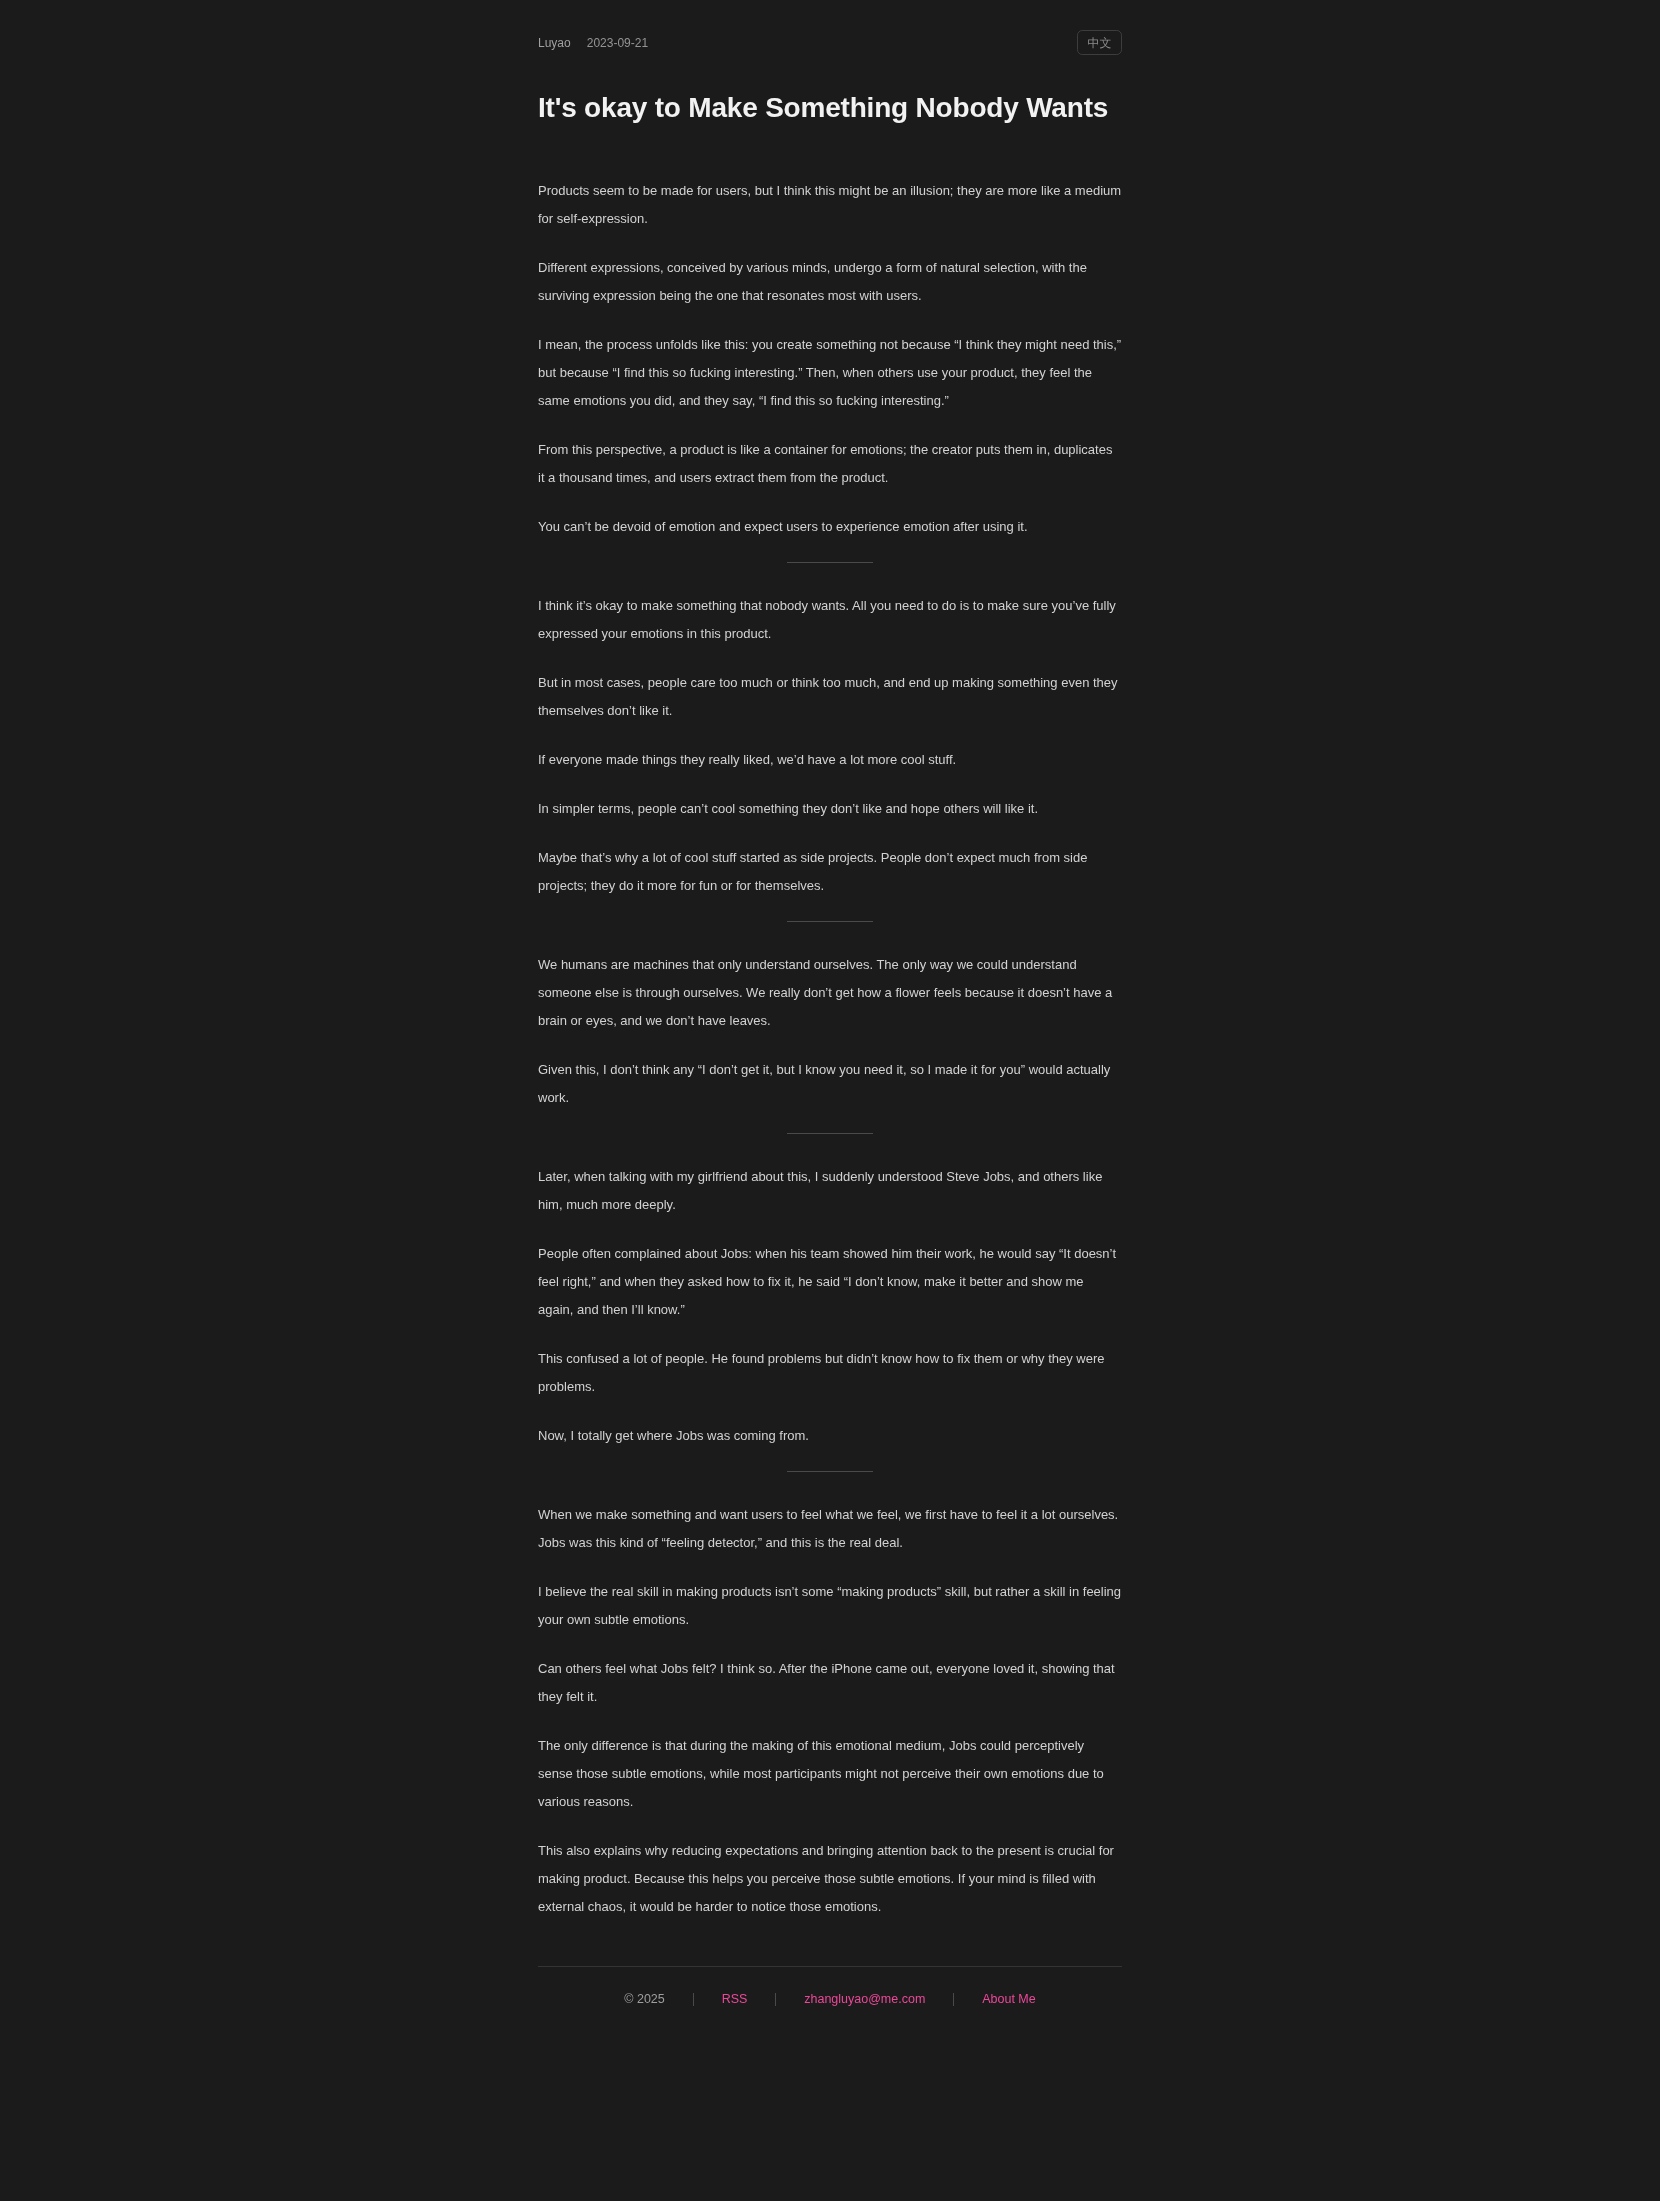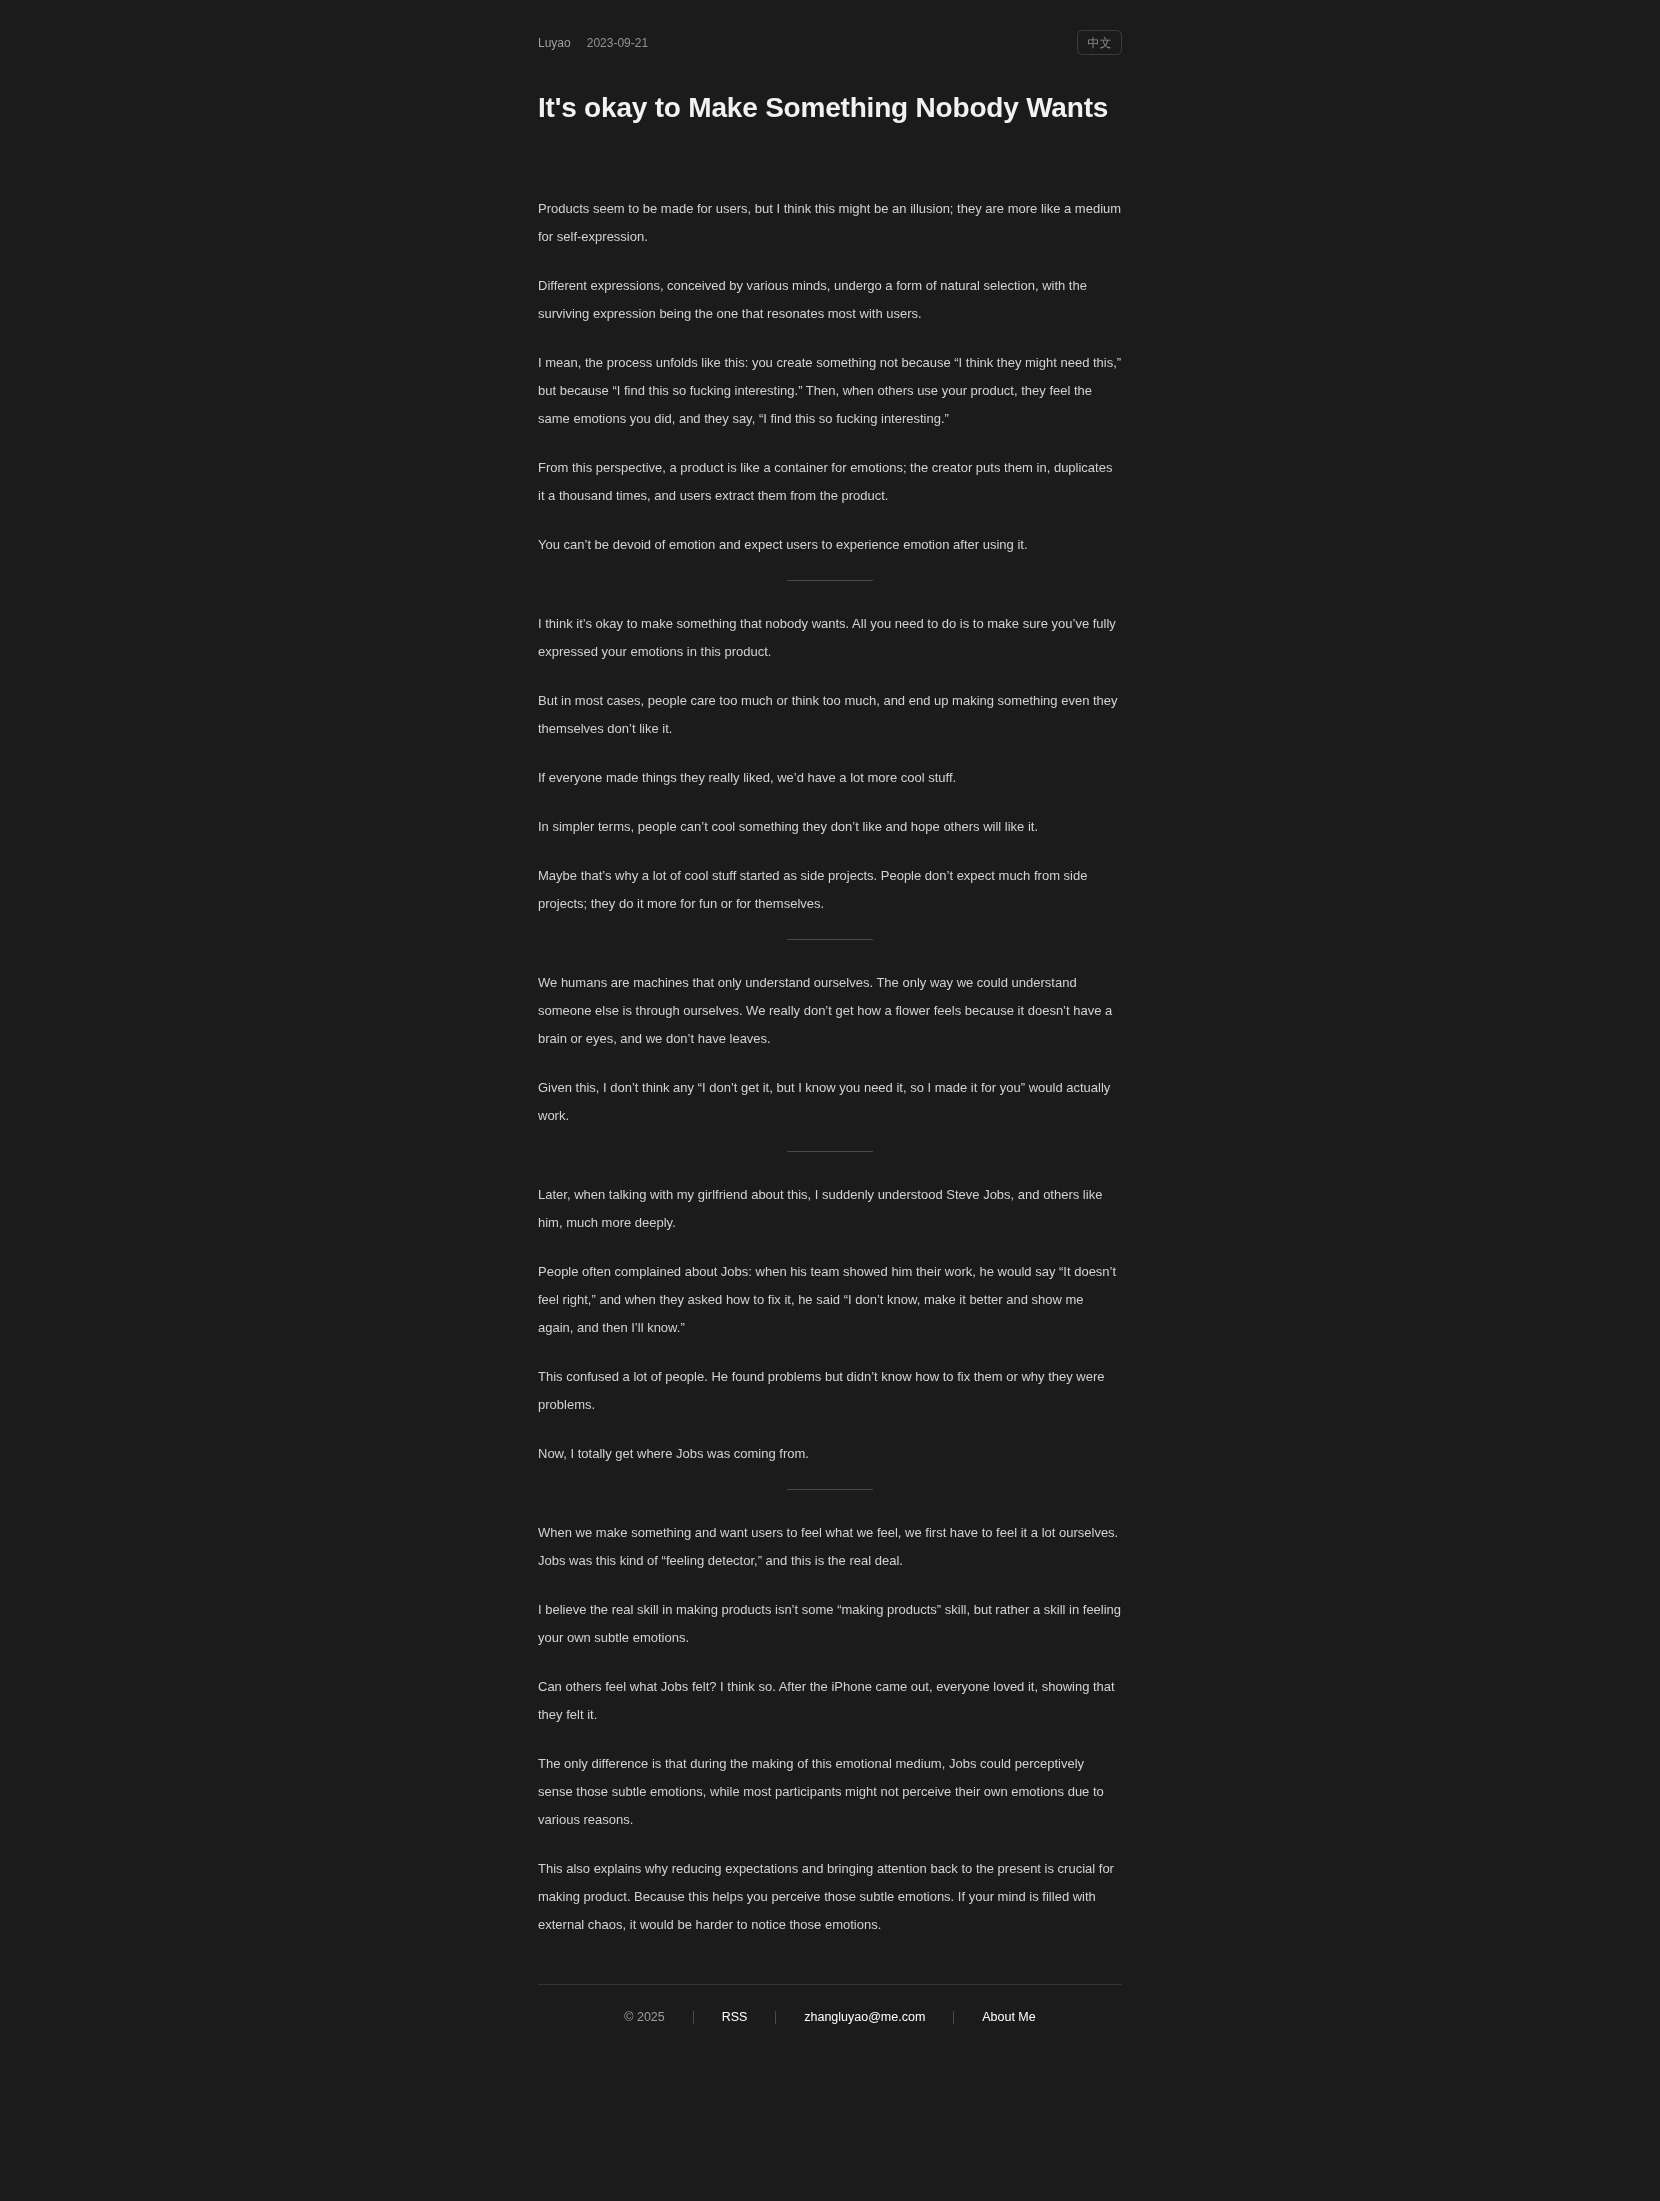--- a/index.html
+++ b/index.html
@@ -45,21 +45,21 @@
   }
   h1.post-title {
     margin: 36px 0 0;
     font-size: 28px;
     line-height: 29px;
     font-weight: 700;
     color: #f2f2f2;
     letter-spacing: -0.2px;
   }
   .content {
-    margin-top: 73px;
+    margin-top: 55px;
     font-size: 13px;
     color: #d2d2d2;
   }
   .content p {
     margin: 0 0 21px;
     line-height: 28px;
     font-weight: 400;
   }
   hr.section {
     border: 0;
@@ -77,21 +77,21 @@
     margin-top: 22.5px;
     display: flex;
     justify-content: center;
     align-items: center;
     gap: 28px;
     font-size: 12.5px;
     line-height: 19px;
     color: #9e9e9e;
   }
   .footer a {
-    color: #ffffff;
+    color: #ec4899;
     text-decoration: none;
     cursor: pointer;
   }
   .footer .sep {
     display: inline-block;
     width: 0.9px;
     height: 13px;
     background: #4a4a4a;
   }
 </style>

